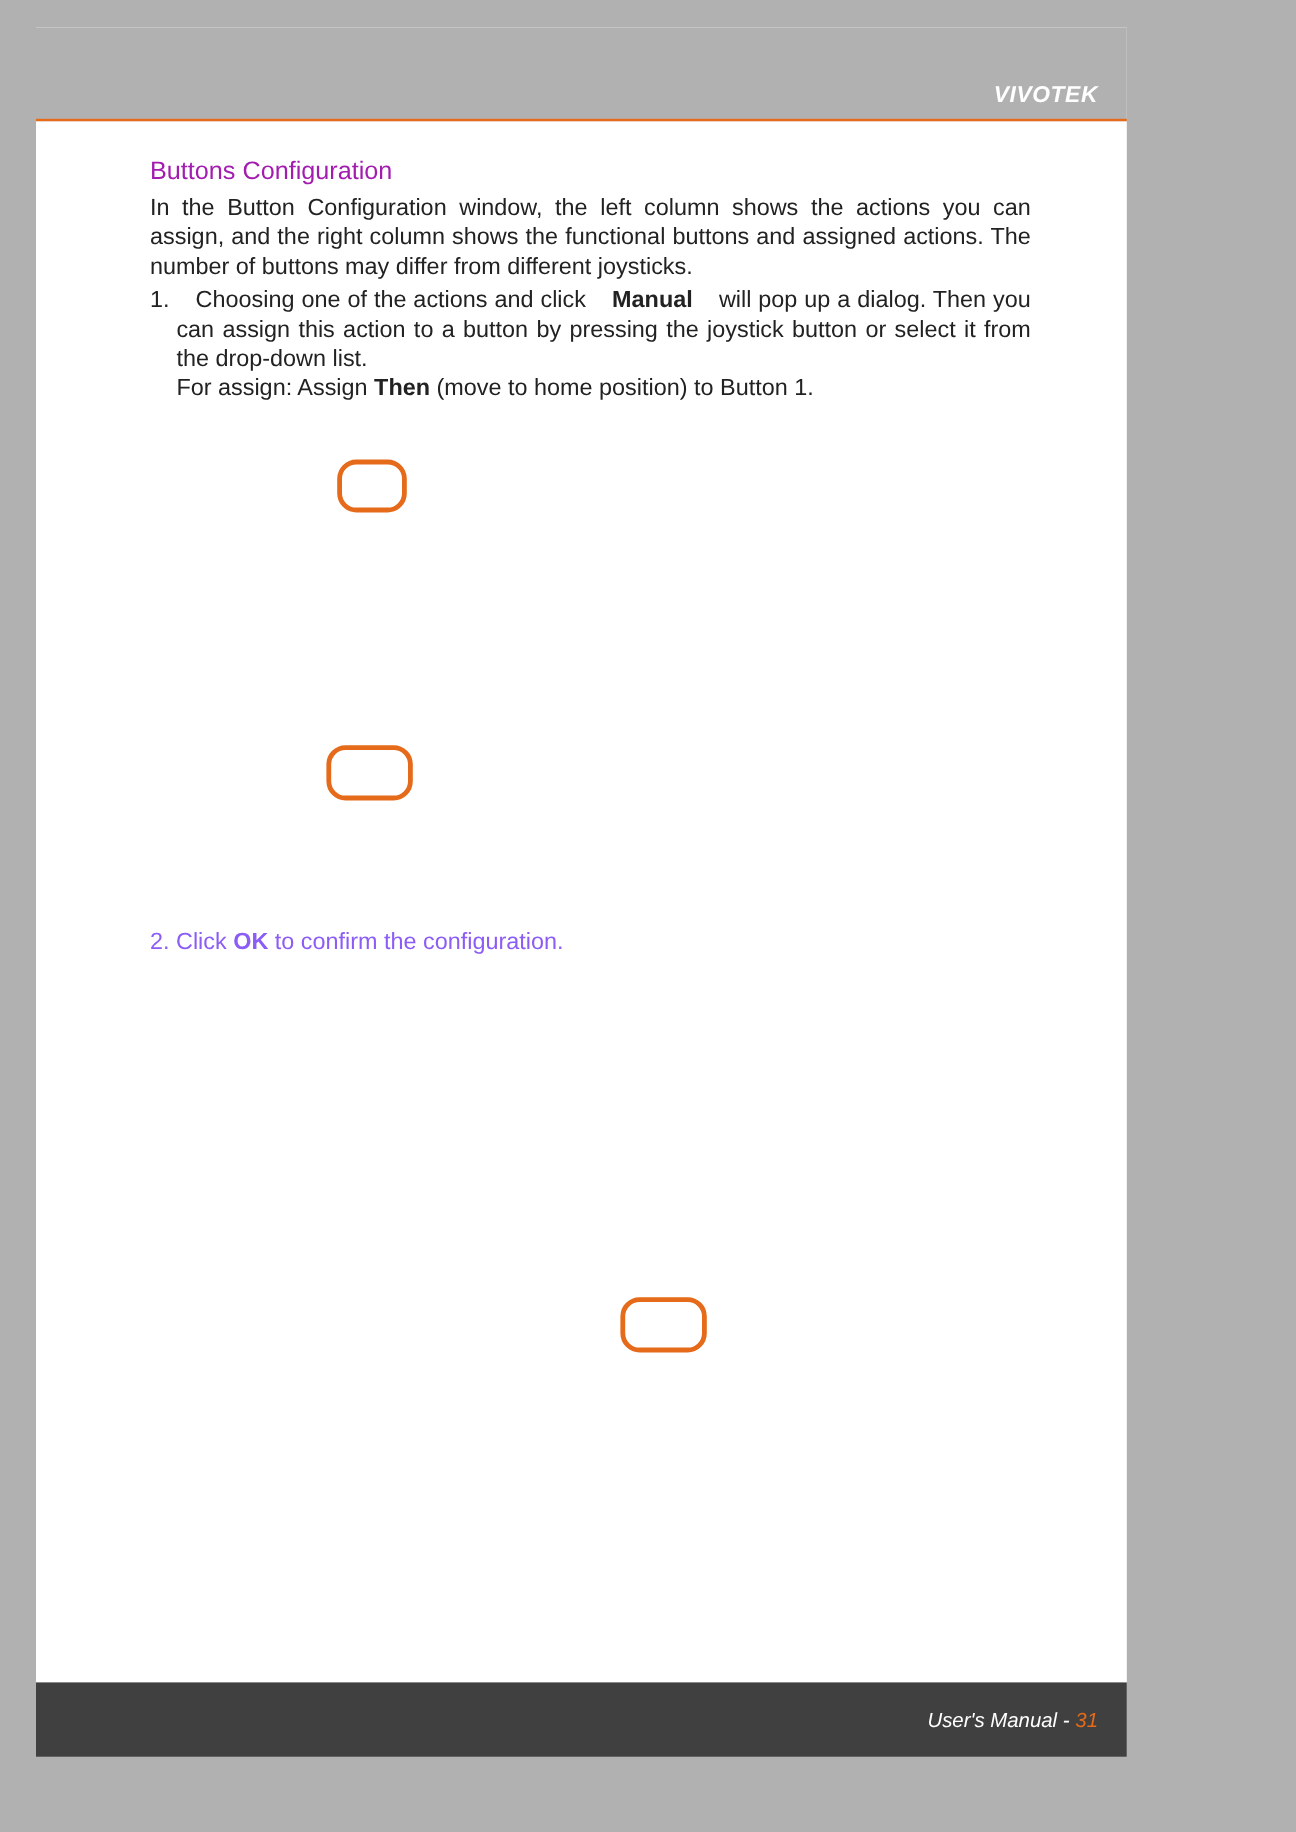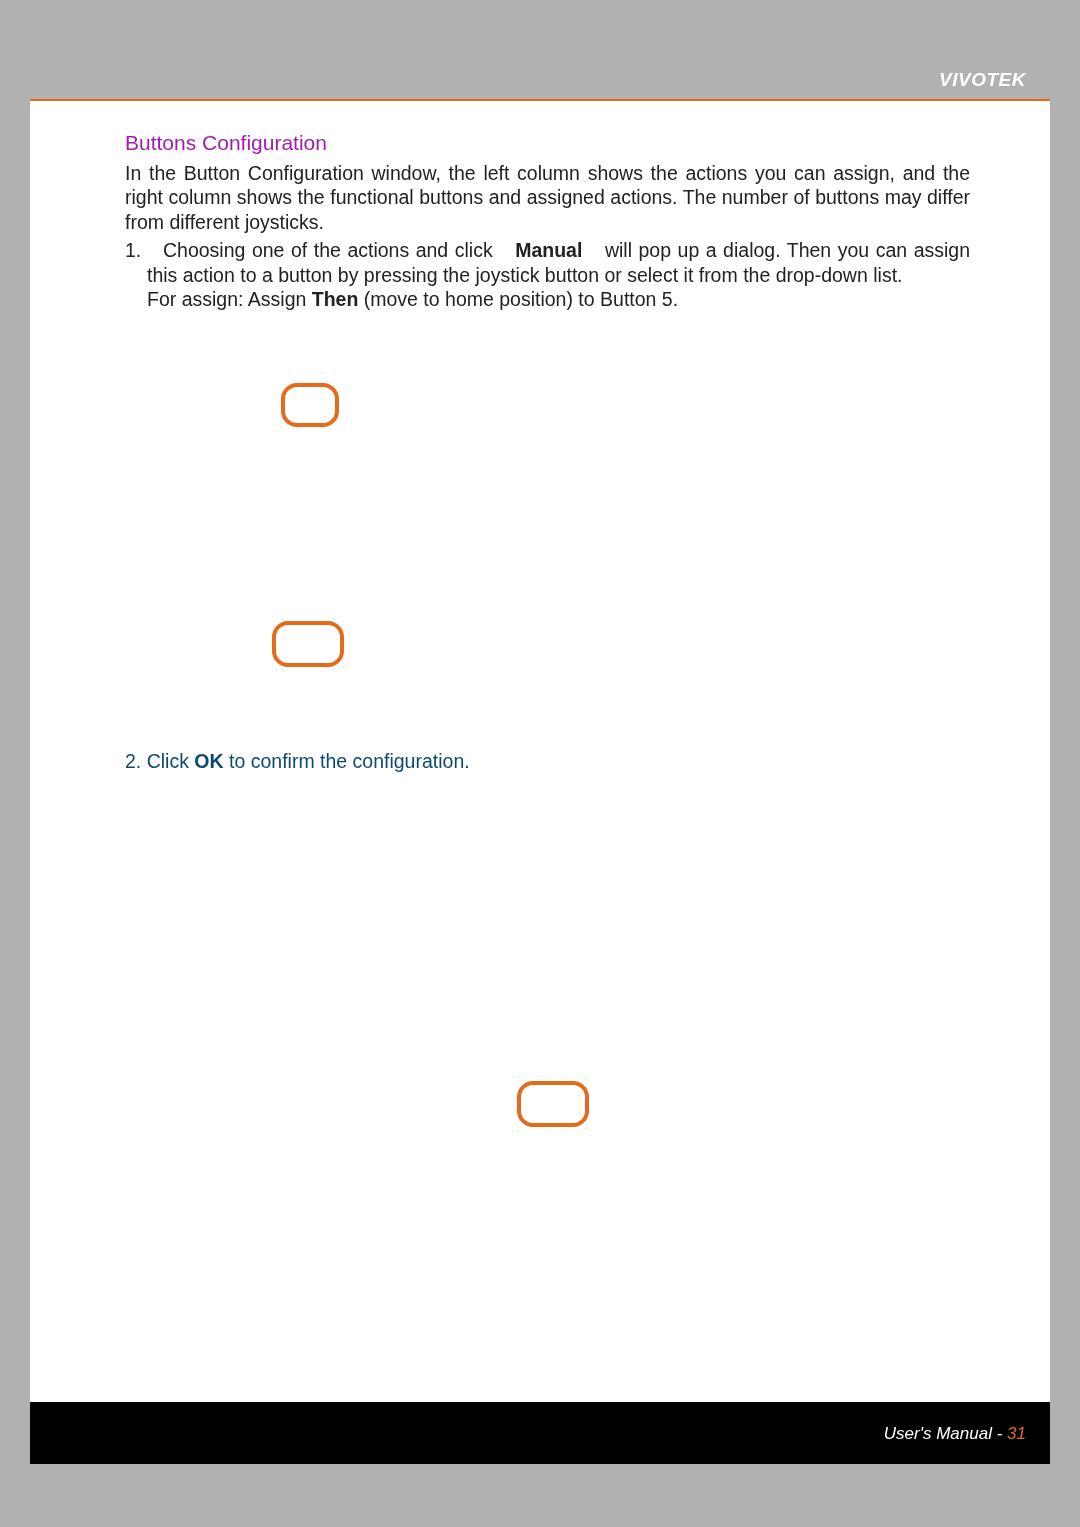--- a/index.html
+++ b/index.html
@@ -6,21 +6,21 @@
     html, body { width: 1080px; height: 1527px; }
     body {
       background: #b1b1b1;
       font-family: Arial, Helvetica, sans-serif;
       position: relative;
     }
     .page {
       position: absolute;
       left: 30px;
       top: 23px;
-      width: 1020px;
+      width: 909px;
       height: 1441px;
       background: #ffffff;
     }
     .header-bar {
       position: absolute;
       top: 0; left: 0; right: 0;
       height: 78px;
       background: #b1b1b1;
       border-bottom: 2px solid #e56a1a;
     }
@@ -83,30 +83,30 @@
       border: 4px solid #e56a1a;
       border-radius: 16px;
       background: transparent;
     }
     #c1 { left: 251px; top: 360px; width: 58px; height: 44px; }
     #c2 { left: 242px; top: 598px; width: 72px; height: 46px; }
     #c3 { left: 487px; top: 1058px; width: 72px; height: 46px; }
     .step2 {
       position: absolute;
       left: 95px;
-      top: 726px;
-      color: #0c4a6e;
+      top: 750px;
+      color: #8b5cf6;
       font-size: 19.5px;
       line-height: 1.25;
     }
     .footer-bar {
       position: absolute;
       left: 0; right: 0; bottom: 0;
       height: 62px;
-      background: #000000;
+      background: #404040;
     }
     .footer-text {
       position: absolute;
       right: 24px;
       bottom: 20px;
       font-style: italic;
       font-size: 17px;
     }
     .footer-text .um { color: #ffffff; }
     .footer-text .pg { color: #e56a1a; }
@@ -124,21 +124,21 @@
     <div class="section-title">Buttons Configuration</div>
     <div class="para">In the Button Configuration window, the left column shows the actions you can assign, and the right column shows the functional buttons and assigned actions. The number of buttons may differ from different joysticks.</div>
 
     <div class="ol-line">
       <div class="ol-num">1.</div>
       <div class="ol-body">
         <span class="run">Choosing one of the actions and click </span><span class="run bold">Manual</span><span class="run"> will pop up a dialog. Then you can assign this action to a button by pressing the joystick button or select it from the drop-down list.</span>
       </div>
     </div>
     <div class="ol-cont">
-      <span>For assign: Assign </span><span class="bold">Then</span><span> (move to home position) to Button 5.</span>
+      <span>For assign: Assign </span><span class="bold">Then</span><span> (move to home position) to Button 1.</span>
     </div>
   </div>
 
   <div class="step2">
     <span>2. Click </span><span class="bold">OK</span><span> to confirm the configuration.</span>
   </div>
 
   <div id="c1" class="callout"></div>
   <div id="c2" class="callout"></div>
   <div id="c3" class="callout"></div>

